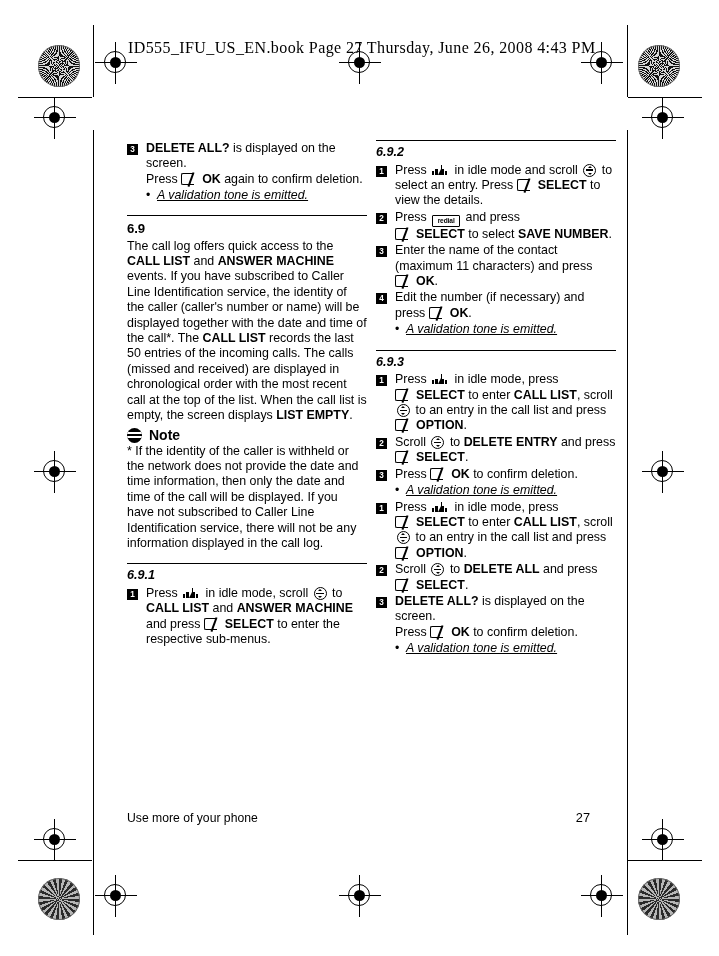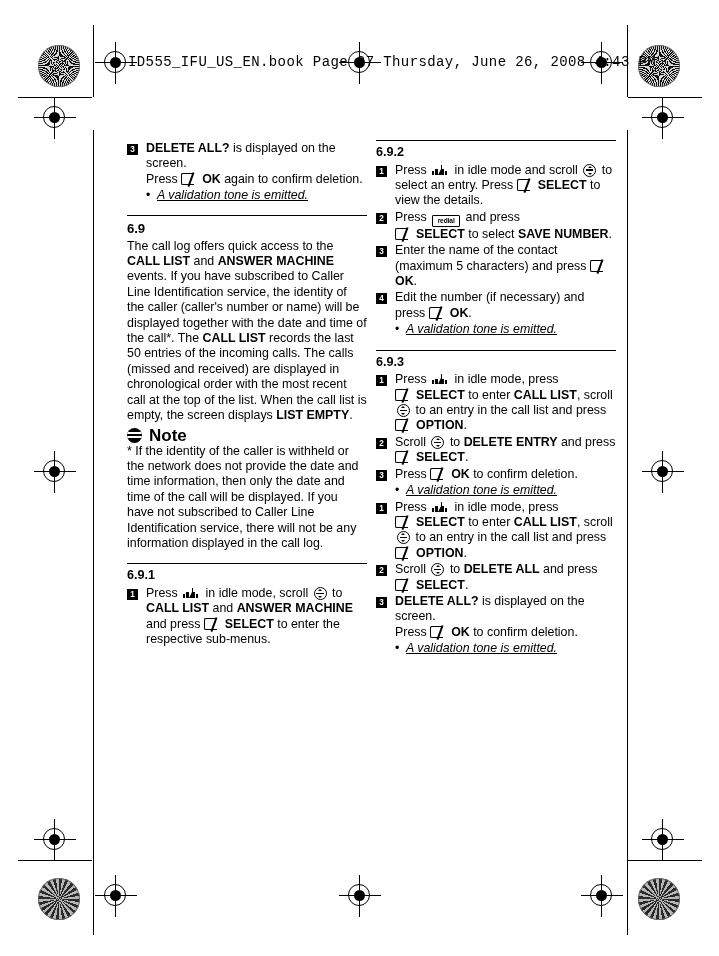--- a/index.html
+++ b/index.html
@@ -55,24 +55,24 @@
       repeating-conic-gradient(#2a2a2a 0deg 9deg, #b5b5b5 9deg 18deg);
   }
 
   .cropline { position: absolute; background: #000; }
   .cropline.h { height: 1px; }
   .cropline.v { width: 1px; }
 
   
   .runhead {
     position: absolute;
-    left: 128px; top: 54px;
+    left: 128px; top: 39px;
     width: 470px;
-    font-family: Liberation Mono, monospace;
-    font-size: 14px;
+    font-family: Liberation Serif, serif;
+    font-size: 16px;
     letter-spacing: 0.4px;
     white-space: nowrap;
     color: #000;
   }
 
   
   .page {
     position: absolute;
     left: 0; top: 0;
     width: 719px; height: 956px;
@@ -108,20 +108,21 @@
 
   .sub {
     border-top: 1.1px solid #000;
     padding-top: 4px;
     margin-top: 12px;
     margin-bottom: 2px;
     display: flex;
     font-weight: bold;
     font-size: 12.6px;
     line-height: 15.6px;
+    font-style: italic;
   }
   .sub.first { margin-top: 0; }
   .sub .num { width: 52px; flex: 0 0 52px; }
   .sub .ttl { flex: 1 1 auto; }
 
   
   .step {
     display: flex;
     align-items: flex-start;
     margin-top: 1px;
@@ -277,21 +278,21 @@
     margin-right: 7px;
     overflow: hidden;
   }
   .ic-note .s {
     position: absolute; left: 0; width: 100%; height: 2px; background: #fff;
   }
   .ic-note .s1 { top: 4px; }
   .ic-note .s2 { top: 8.5px; }
   .notelbl {
     font-weight: bold;
-    font-size: 17px;
+    font-size: 14px;
     line-height: 15px;
   }
 
   
   .footer {
     position: absolute;
     left: 127px; top: 810px;
     width: 463px;
     display: flex;
     justify-content: space-between;
@@ -449,21 +450,21 @@
       <div class="steptxt"><span>Press </span><span class="ic ic-callid"><span class="bar b1"></span><span class="bar b2"></span><span class="arrow"></span><span class="stem"></span><span class="bar b3"></span><span class="bar b4"></span></span><span> in idle mode and scroll </span><span class="ic ic-scroll"><span class="rim"></span><span class="up"></span><span class="mid"></span><span class="dn"></span></span><span> to select an entry. Press </span><span class="ic ic-softkey"><span class="box"></span><span class="slash"></span></span><b>SELECT</b><span> to view the details.</span></div>
     </div>
 
     <div class="step">
       <div class="stepnum">2</div>
       <div class="steptxt"><span>Press </span><span class="ic-redial">redial</span><span> and press </span><br><span class="ic ic-softkey"><span class="box"></span><span class="slash"></span></span><b>SELECT</b><span> to select </span><b>SAVE NUMBER</b><span>.</span></div>
     </div>
 
     <div class="step">
       <div class="stepnum">3</div>
-      <div class="steptxt"><span>Enter the name of the contact (maximum 5 characters) and press </span><span class="ic ic-softkey"><span class="box"></span><span class="slash"></span></span><b>OK</b><span>.</span></div>
+      <div class="steptxt"><span>Enter the name of the contact (maximum 11 characters) and press </span><span class="ic ic-softkey"><span class="box"></span><span class="slash"></span></span><b>OK</b><span>.</span></div>
     </div>
 
     <div class="step">
       <div class="stepnum">4</div>
       <div class="steptxt"><span>Edit the number (if necessary) and press </span><span class="ic ic-softkey"><span class="box"></span><span class="slash"></span></span><b>OK</b><span>.</span></div>
     </div>
     <div class="bullet">
       <span class="bdot">•</span>
       <span class="btxt">A validation tone is emitted.</span>
     </div>
@@ -505,13 +506,17 @@
     <div class="step">
       <div class="stepnum">3</div>
       <div class="steptxt"><b>DELETE ALL?</b><span> is displayed on the screen.</span><br><span>Press </span><span class="ic ic-softkey"><span class="box"></span><span class="slash"></span></span><b>OK</b><span> to confirm deletion.</span></div>
     </div>
     <div class="bullet">
       <span class="bdot">•</span>
       <span class="btxt">A validation tone is emitted.</span>
     </div>
   </div>
 
+  <div class="footer">
+    <span>Use more of your phone</span>
+    <span class="fnum">27</span>
+  </div>
 </div>
 
 </body></html>

